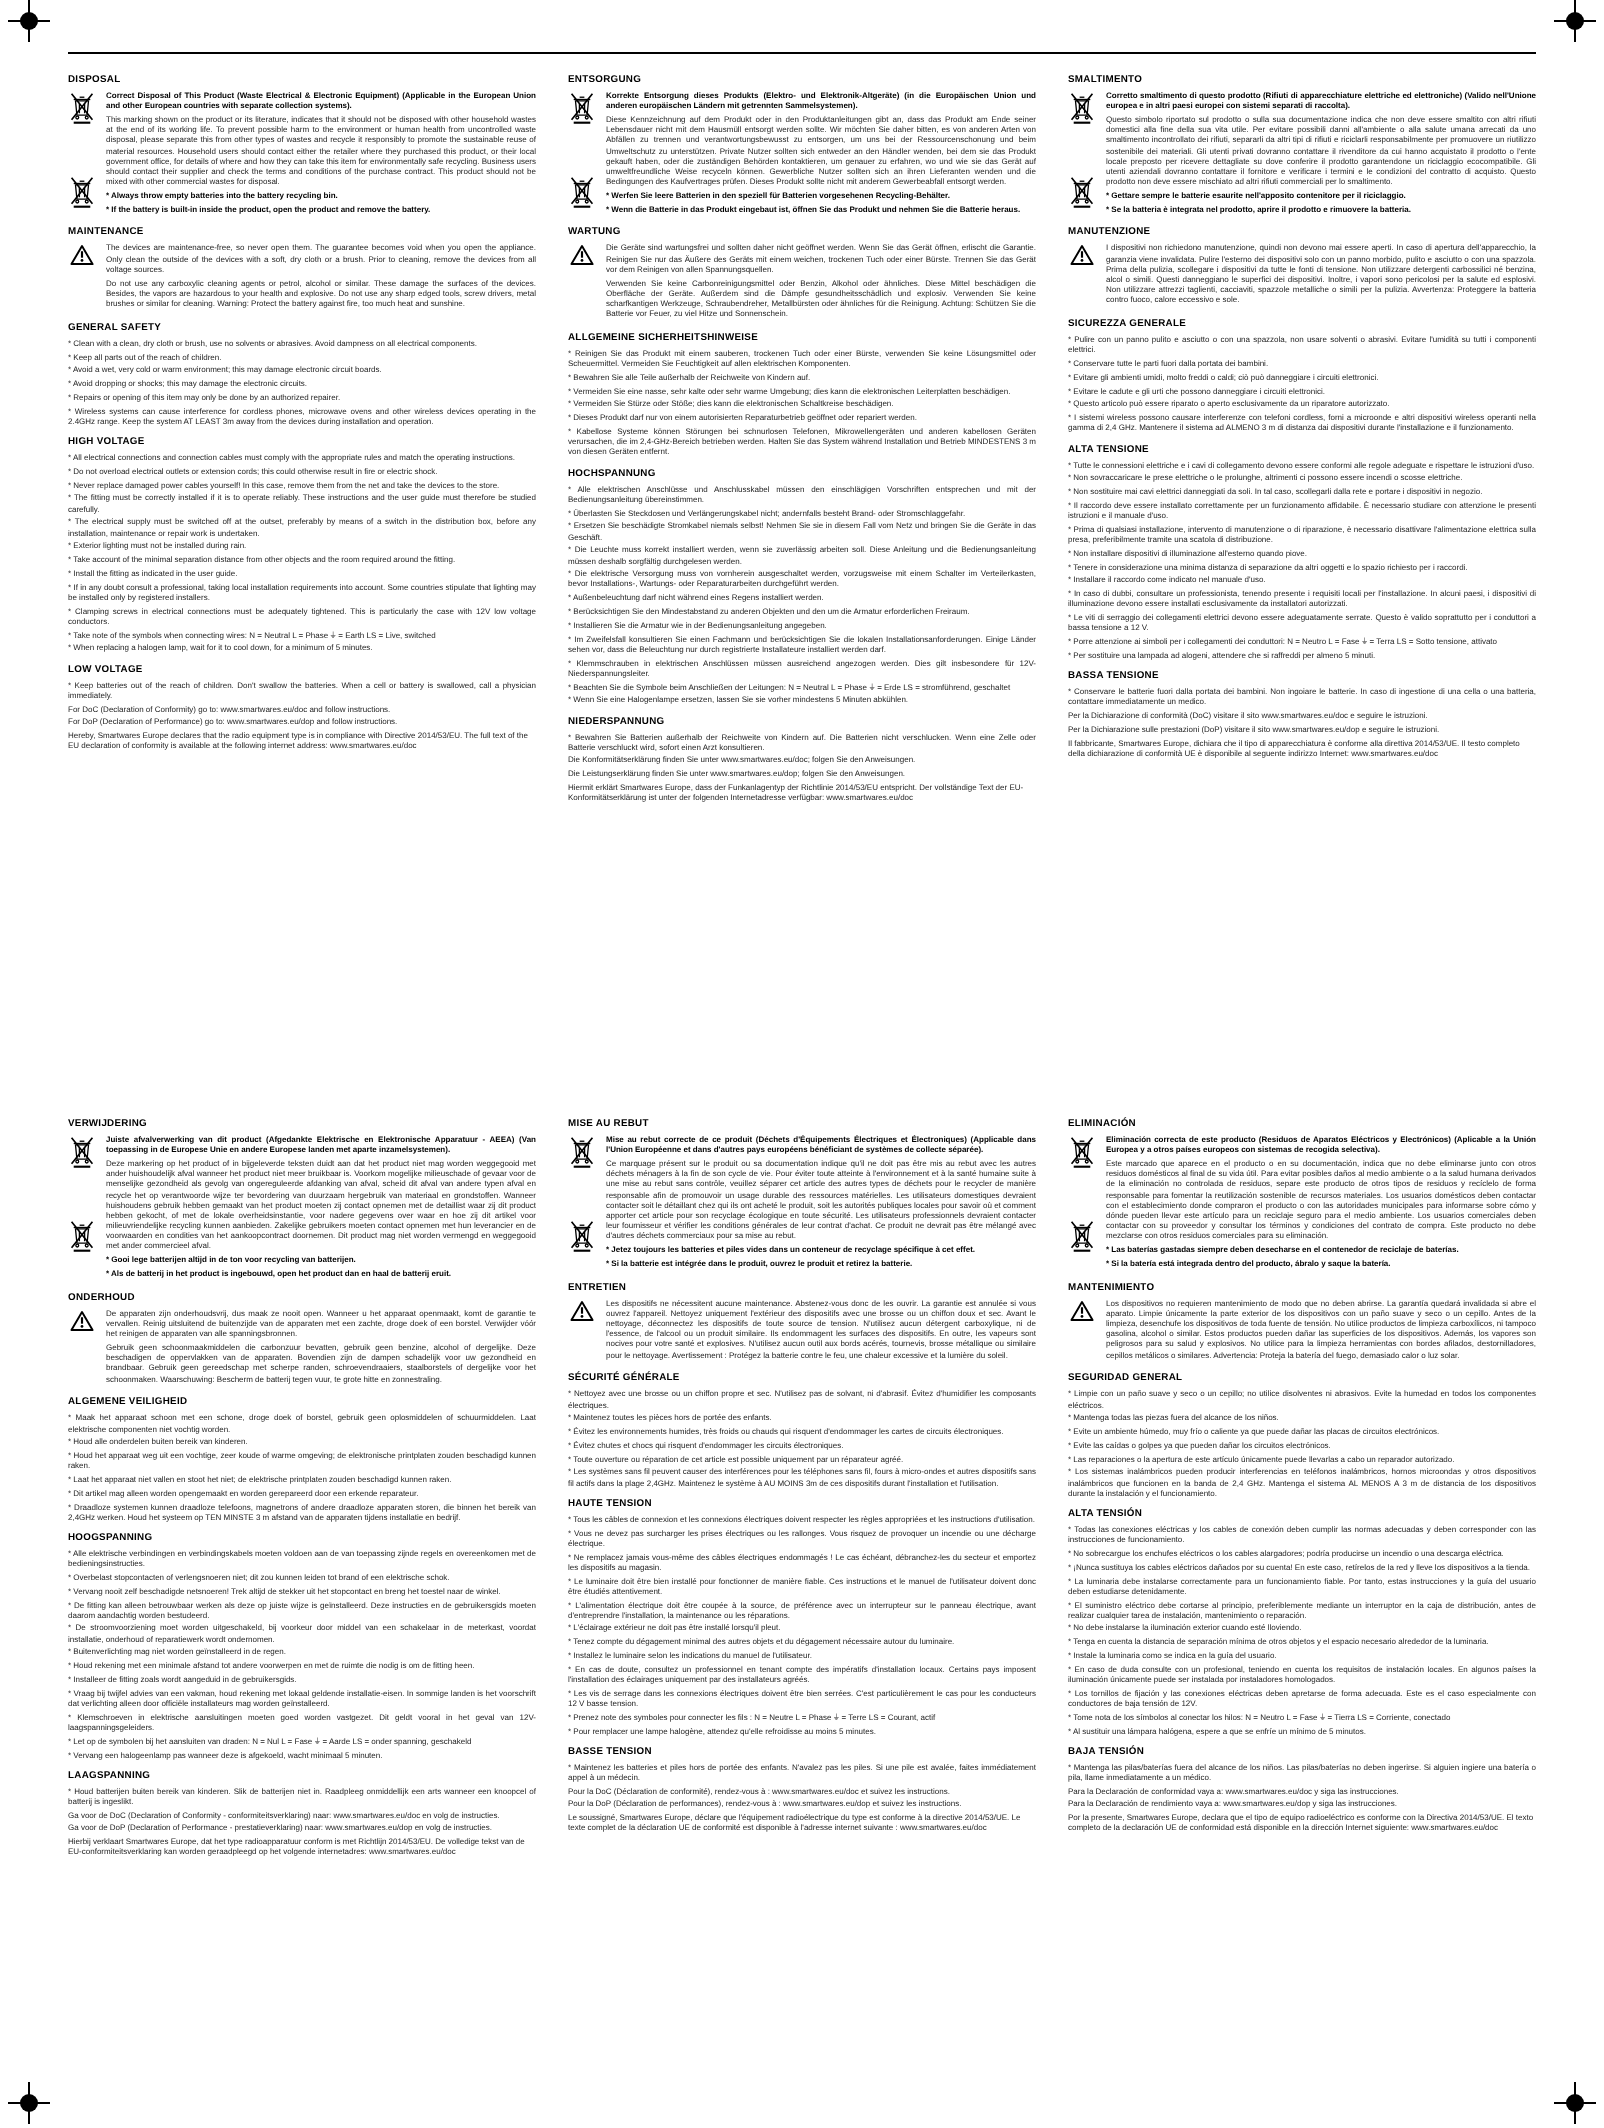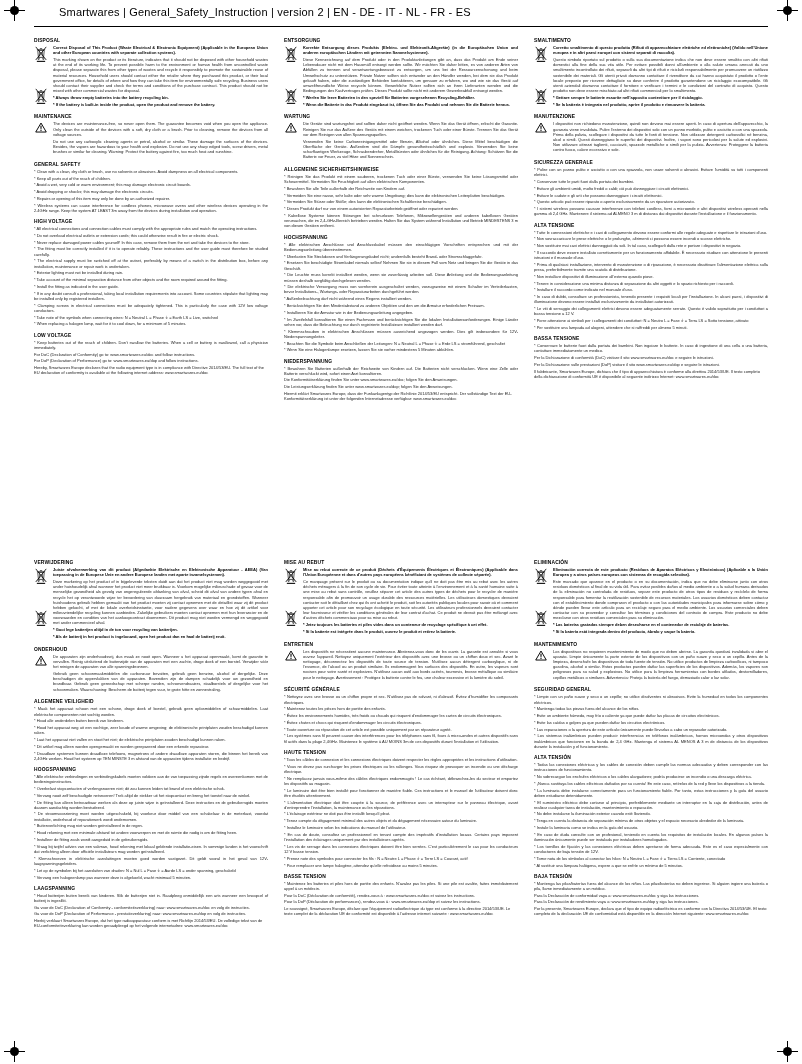--- a/index.html
+++ b/index.html
@@ -36,21 +36,20 @@
 </style>
 </head>
 <body>
 
 <div class="page">
   <div class="reg tl"></div>
   <div class="reg tr"></div>
   <div class="reg bl"></div>
   <div class="reg br"></div>
 
-  <div class="header">Smartwares | General_Safety_Instruction | version 2 | EN - DE - IT - NL - FR - ES</div>
   <div class="rule"></div>
 
   <div class="row row1">
       <div class="block">
         <div class="sec">
           <h3>DISPOSAL</h3>
           <div class="sec-body with-icon">
             <div class="icon-col">
               <span class="icon">
                 <svg viewBox="0 0 20 27" width="12" height="16">

